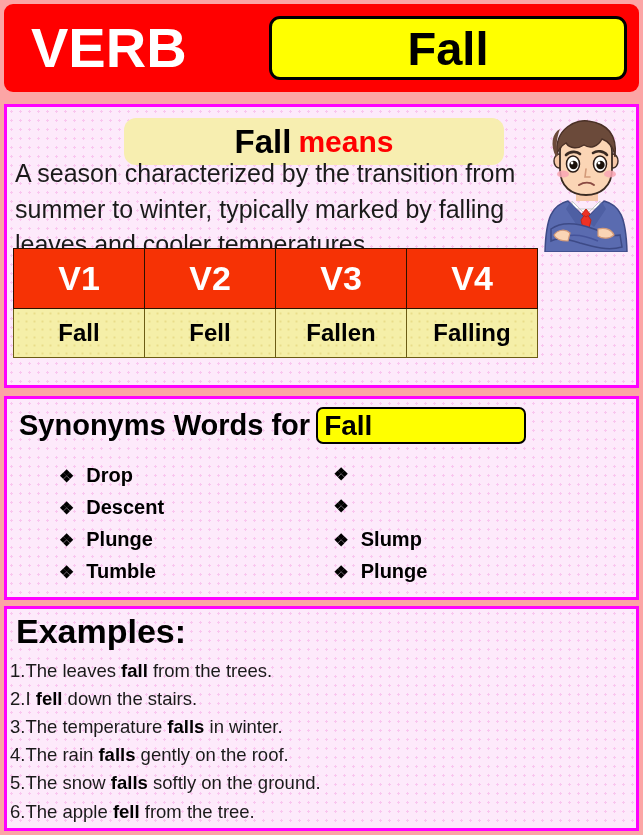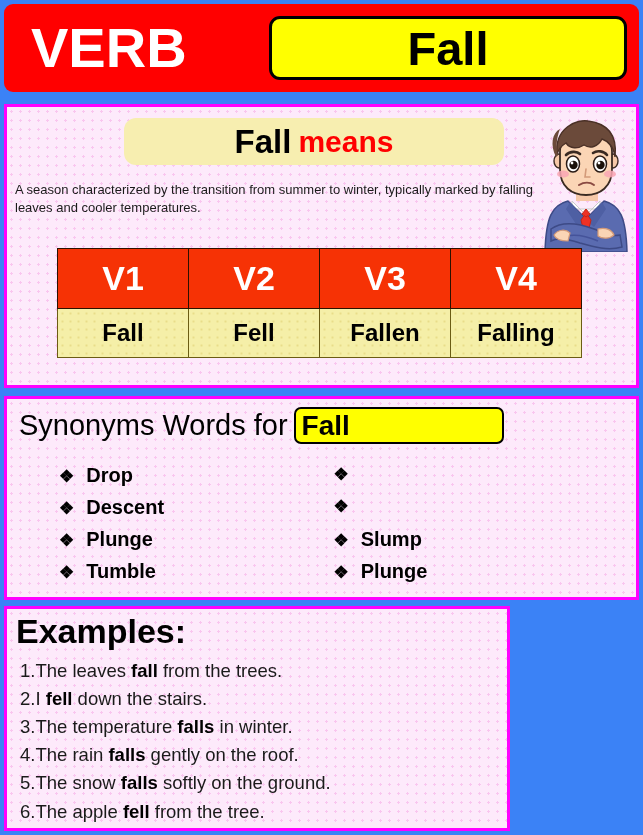--- a/index.html
+++ b/index.html
@@ -11,21 +11,21 @@
     width: 643px;
     height: 835px;
     font-family: "Liberation Sans", sans-serif;
     overflow: hidden;
   }
   .page {
     position: relative;
     width: 643px;
     height: 835px;
     box-sizing: border-box;
-    background: #3b82f6;
+    background: #fca5a5;
   }
 
   
   .dots {
     background-color: #fdeafb;
     background-image:
       radial-gradient(#f9c6ef 1px, transparent 1.2px);
     background-size: 9px 9px;
   }
 
@@ -105,23 +105,23 @@
   }
   .means-box .w2 {
     font-size: 30px;
     font-weight: bold;
     color: #ff0000;
     line-height: 1;
   }
   .definition {
     position: absolute;
     left: 8px;
-    top: 74px;
+    top: 49px;
     width: 545px;
-    font-size: 13px;
+    font-size: 25px;
     color: #1a1a1a;
     line-height: 1.42;
     font-family: "Liberation Sans", sans-serif;
   }
 
   
   .man {
     position: absolute;
     right: 2px;
     top: 10px;
@@ -130,21 +130,20 @@
   }
 
   
   .vtable {
     position: absolute;
     left: 6px;
     top: 141px;
     width: 525px;
     border-collapse: collapse;
     table-layout: fixed;
-    margin-left: 44px;
   }
   .vtable th {
     background: #f63205;
     color: #ffffff;
     font-size: 34px;
     font-weight: bold;
     height: 57px;
     border: 1.4px solid #2b1100;
     text-align: center;
     font-family: "Liberation Sans", sans-serif;
@@ -186,21 +185,21 @@
   }
   .syn-title-row {
     position: absolute;
     left: 12px;
     top: 8px;
     display: flex;
     align-items: center;
   }
   .syn-title {
     font-size: 29px;
-    font-weight: normal;
+    font-weight: bold;
     color: #000000;
     line-height: 1;
     white-space: nowrap;
   }
   .syn-word-box {
     margin-left: 6px;
     width: 210px;
     height: 37px;
     background: #ffff00;
     border: 2.5px solid #000000;
@@ -242,38 +241,38 @@
     font-size: 17px;
     margin-right: 12px;
     color: #000000;
   }
 
   
   .sec-ex {
     position: absolute;
     left: 4px;
     top: 606px;
-    width: 506px;
+    width: 635px;
     height: 225px;
     border: 3px solid #ff00ff;
     box-sizing: border-box;
     overflow: hidden;
   }
   .ex-title {
     position: absolute;
     left: 9px;
     top: 4px;
     font-size: 34px;
     font-weight: bold;
     color: #000000;
     line-height: 1.1;
   }
   .ex-list {
     position: absolute;
-    left: 13px;
+    left: 3px;
     top: 48px;
     width: 600px;
   }
   .ex-item {
     font-size: 18.5px;
     color: #1a1a1a;
     line-height: 1.52;
     font-family: "Liberation Sans", sans-serif;
   }
   .ex-item b { font-weight: bold; color: #000; }

